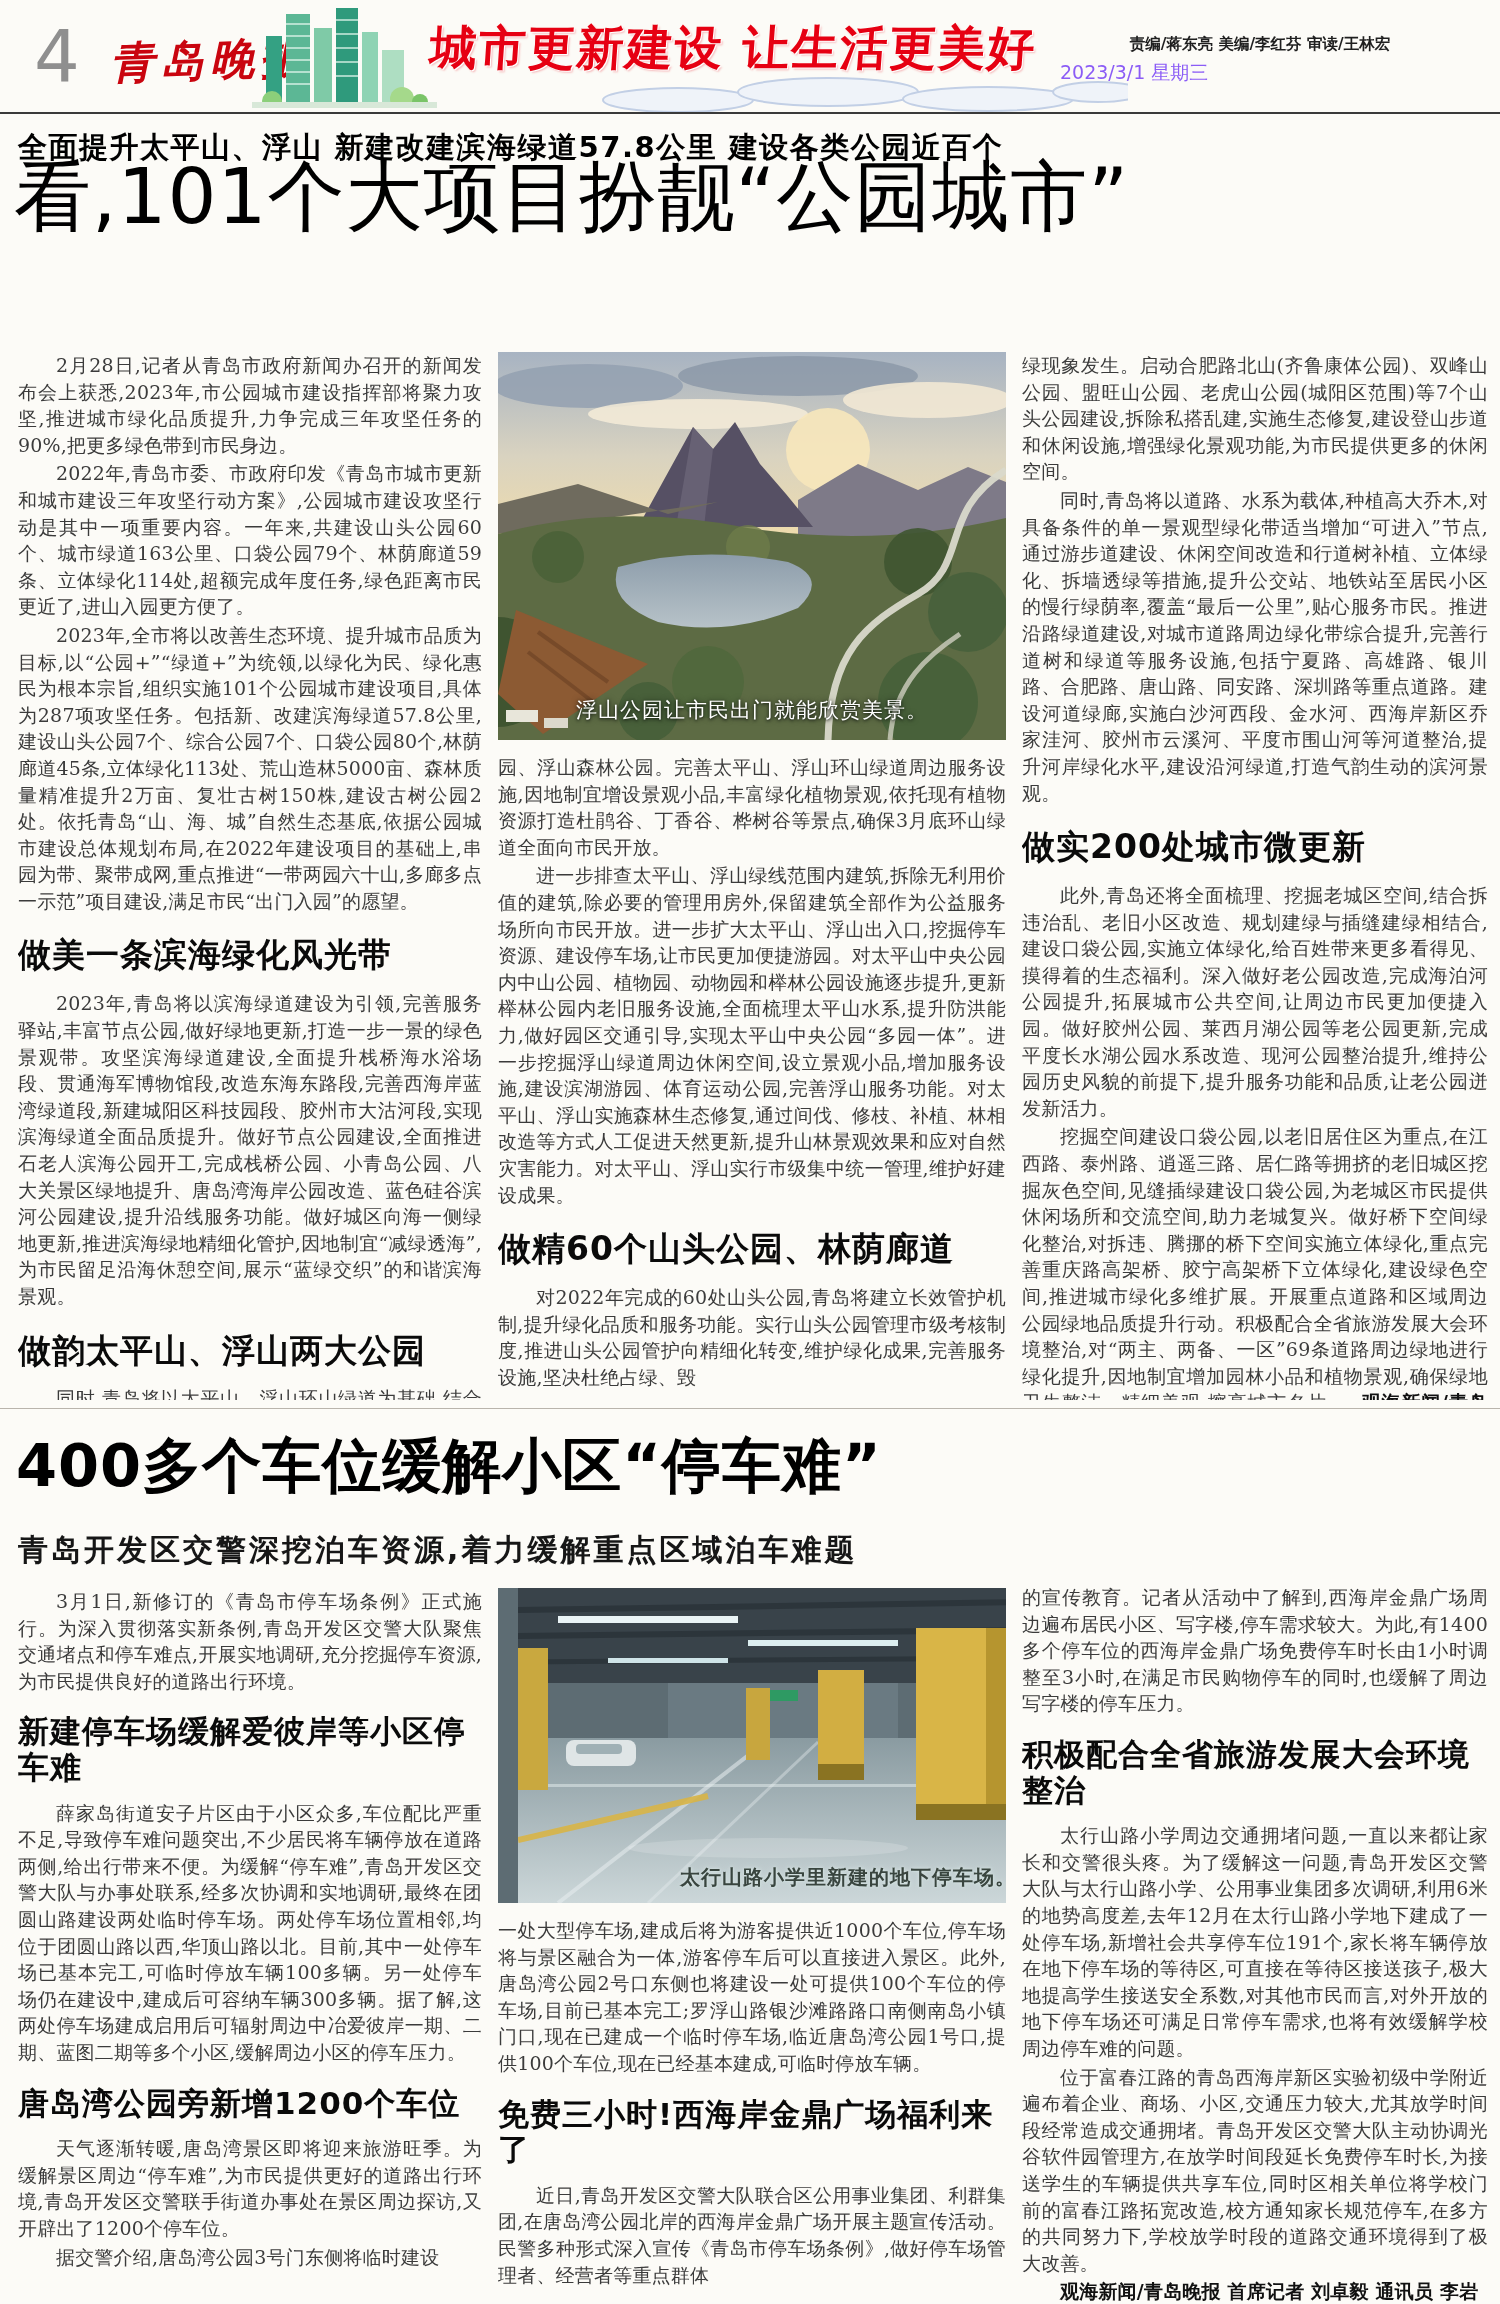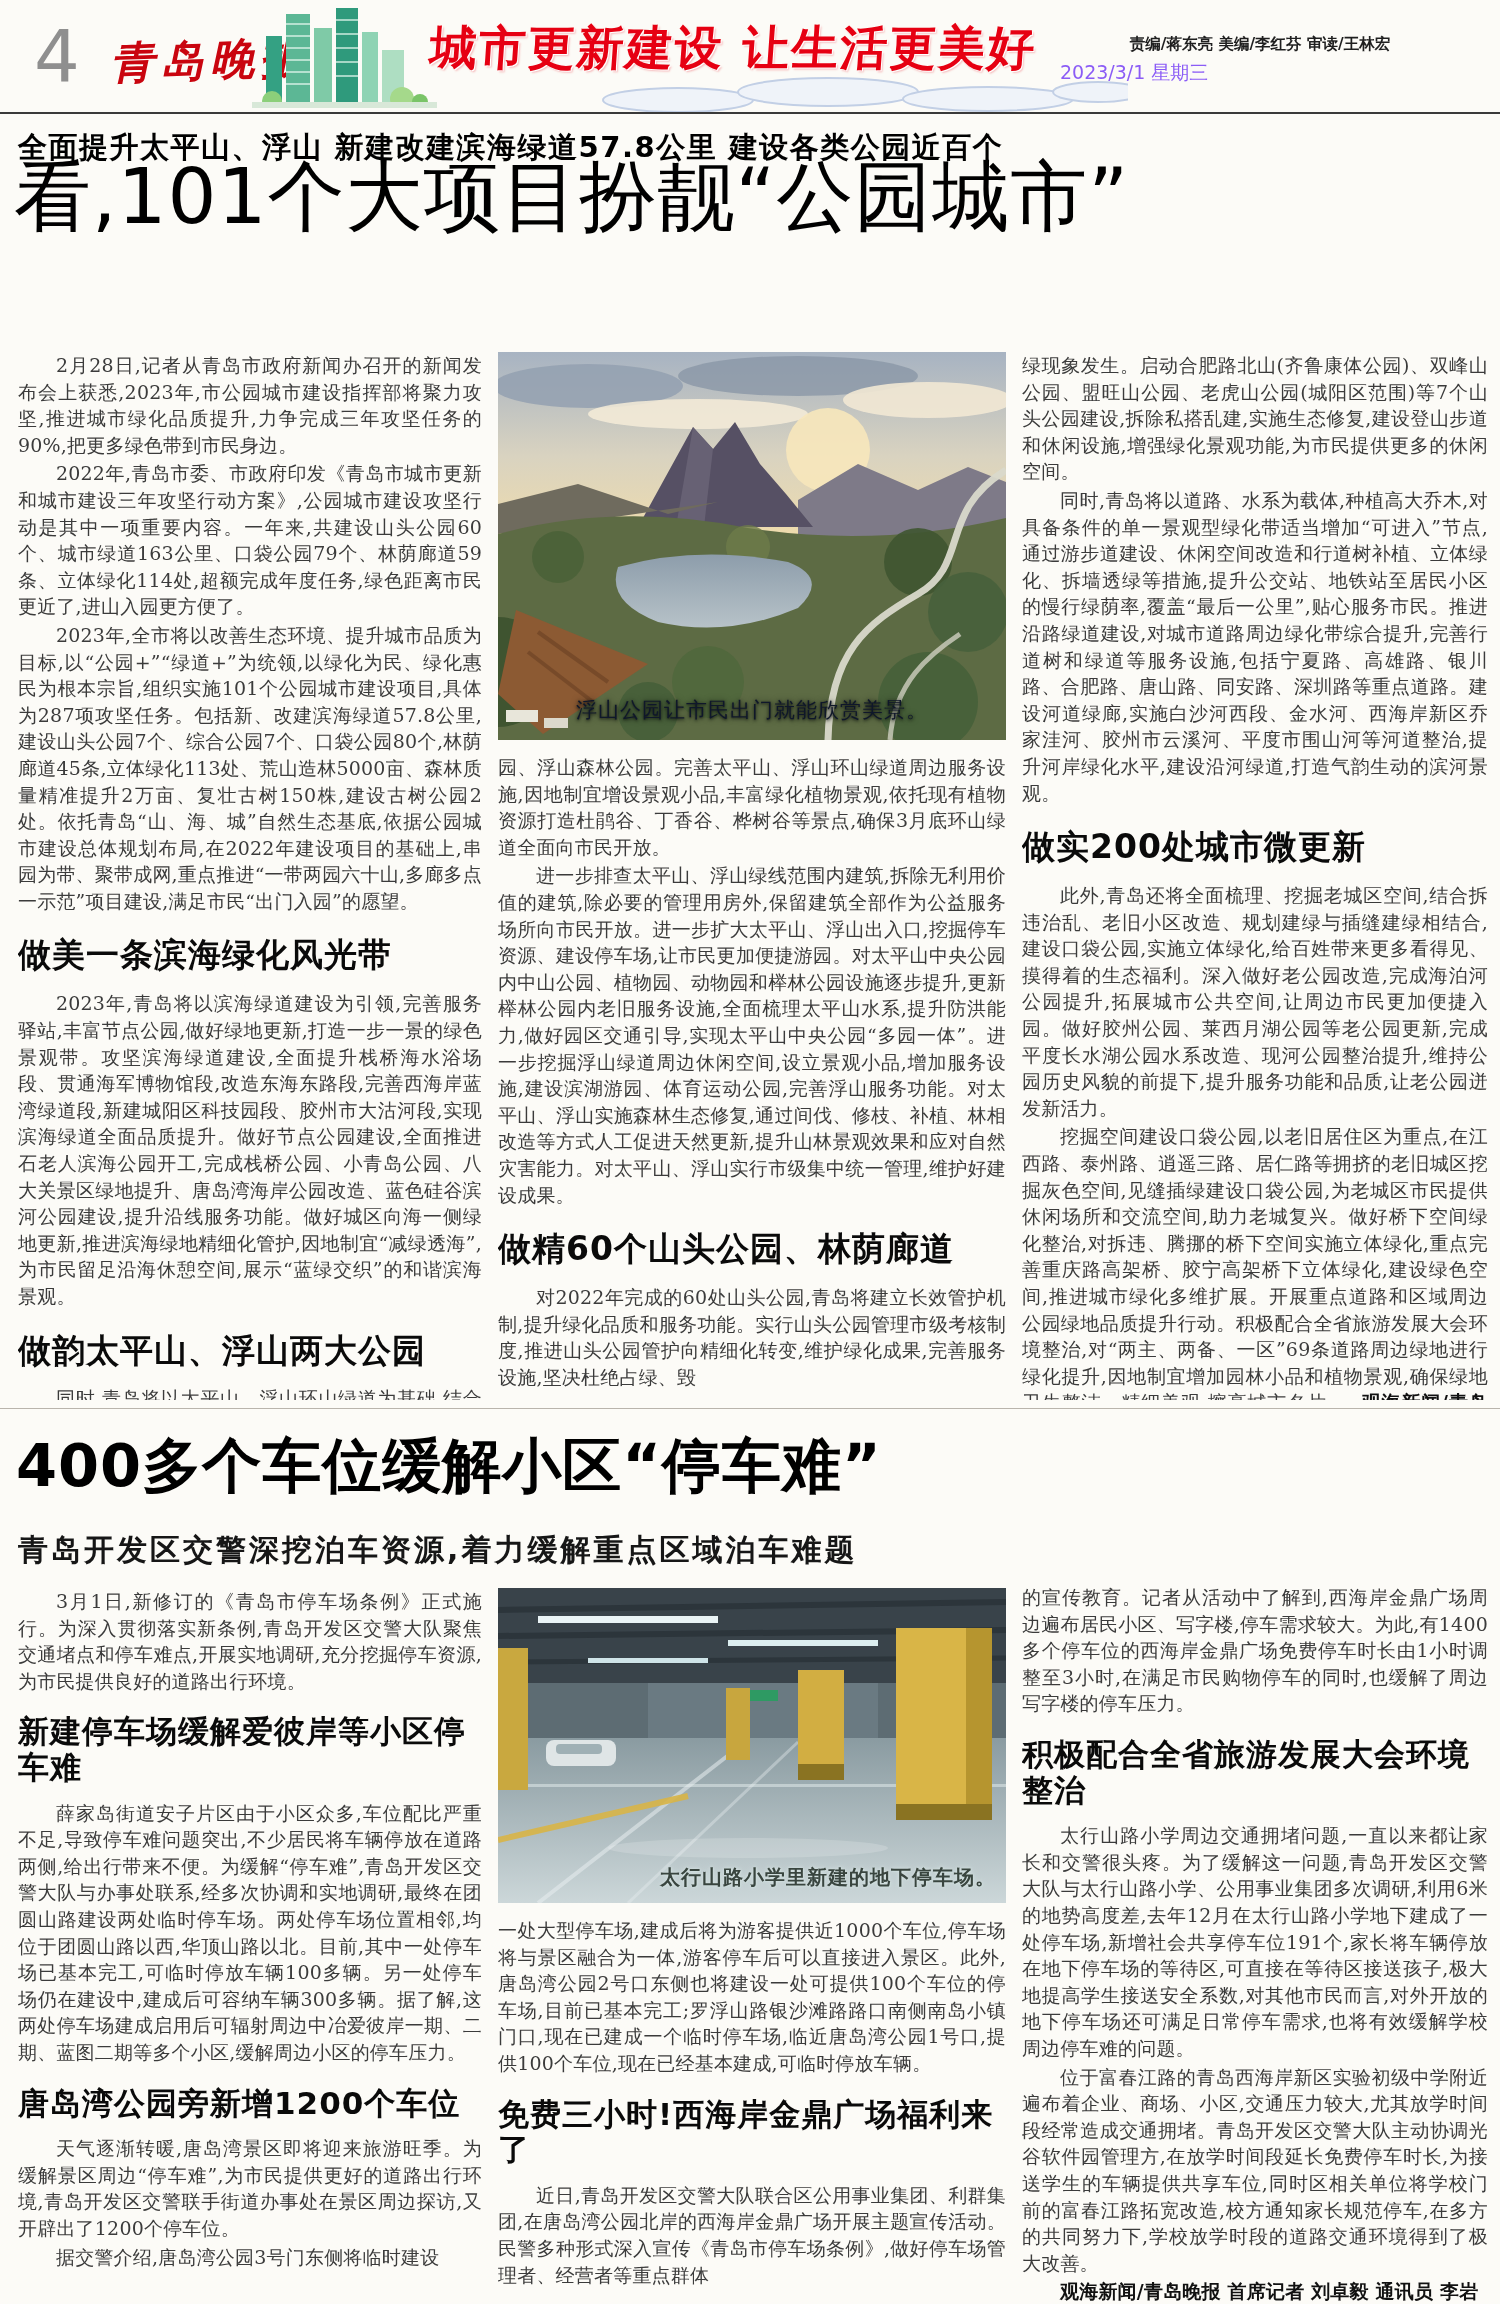--- a/index.html
+++ b/index.html
@@ -28,23 +28,23 @@
   .bp{margin:0 0 2px;text-align:justify;text-indent:2em;font-family:"DejaVu Serif","DejaVu Sans",serif;
       font-size:19px;line-height:26.6px;color:#3b3b3b;letter-spacing:.2px;}
   .ni{text-indent:0;}
   .sub{font-family:"DejaVu Sans",sans-serif;font-weight:800;font-size:33px;color:#0a0a0a;
        margin:22px 0 16px;letter-spacing:1px;line-height:1.15;}
   .a2sub{font-size:31px;margin:20px 0 14px;}
   .inline-byline{font-family:"DejaVu Sans",sans-serif;font-weight:800;color:#111;margin-left:8px;font-size:19px;}
   .byline2{font-weight:800;font-family:"DejaVu Sans",sans-serif;color:#111;text-align:left;}
   
   .photo1-wrap{position:relative;width:508px;height:388px;margin-bottom:14px;background:#888;}
-  .photo2-wrap{position:relative;width:508px;height:315px;margin-bottom:14px;background:#5d6c73;}
+  .photo2-wrap{position:relative;width:508px;height:315px;margin-bottom:14px;background:#5d6c73;padding-left:20px;}
   .photo1-wrap svg,.photo2-wrap svg{display:block;width:100%;height:100%;}
-  .cap1{position:absolute;bottom:16px;left:0;width:100%;text-align:center;color:#0f172a;font-size:21px;
+  .cap1{position:absolute;bottom:16px;left:0;width:100%;text-align:center;color:#ffffff;font-size:21px;
         letter-spacing:1px;text-shadow:0 1px 3px rgba(15,20,15,.95),0 0 6px rgba(15,20,15,.7);}
   .cap2{position:absolute;bottom:12px;right:10px;color:#39453f;font-size:20px;letter-spacing:1px;font-weight:600;
         text-shadow:0 0 3px #d8e4e4,0 0 6px #cfdede,1px 1px 0 #c7d6d6;}
   
   .article-rule{position:absolute;left:0;top:1408px;width:1500px;height:1px;background:#b9b4ac;}
   .headline2{position:absolute;left:16px;top:1436px;margin:0;font-size:59px;font-weight:900;color:#000;
              letter-spacing:1px;line-height:1;white-space:nowrap;}
   .subtitle2{position:absolute;left:18px;top:1530px;font-size:30px;font-weight:600;color:#161616;letter-spacing:3px;white-space:nowrap;}
   #c21{left:18px;top:1588px;width:464px;height:716px;}
   #c22{left:498px;top:1588px;width:508px;height:716px;}

